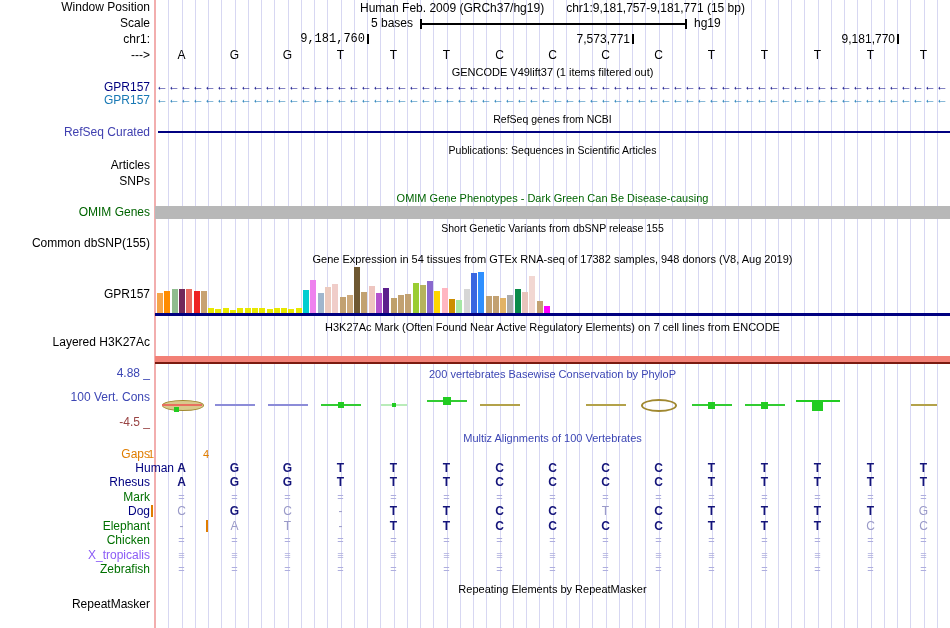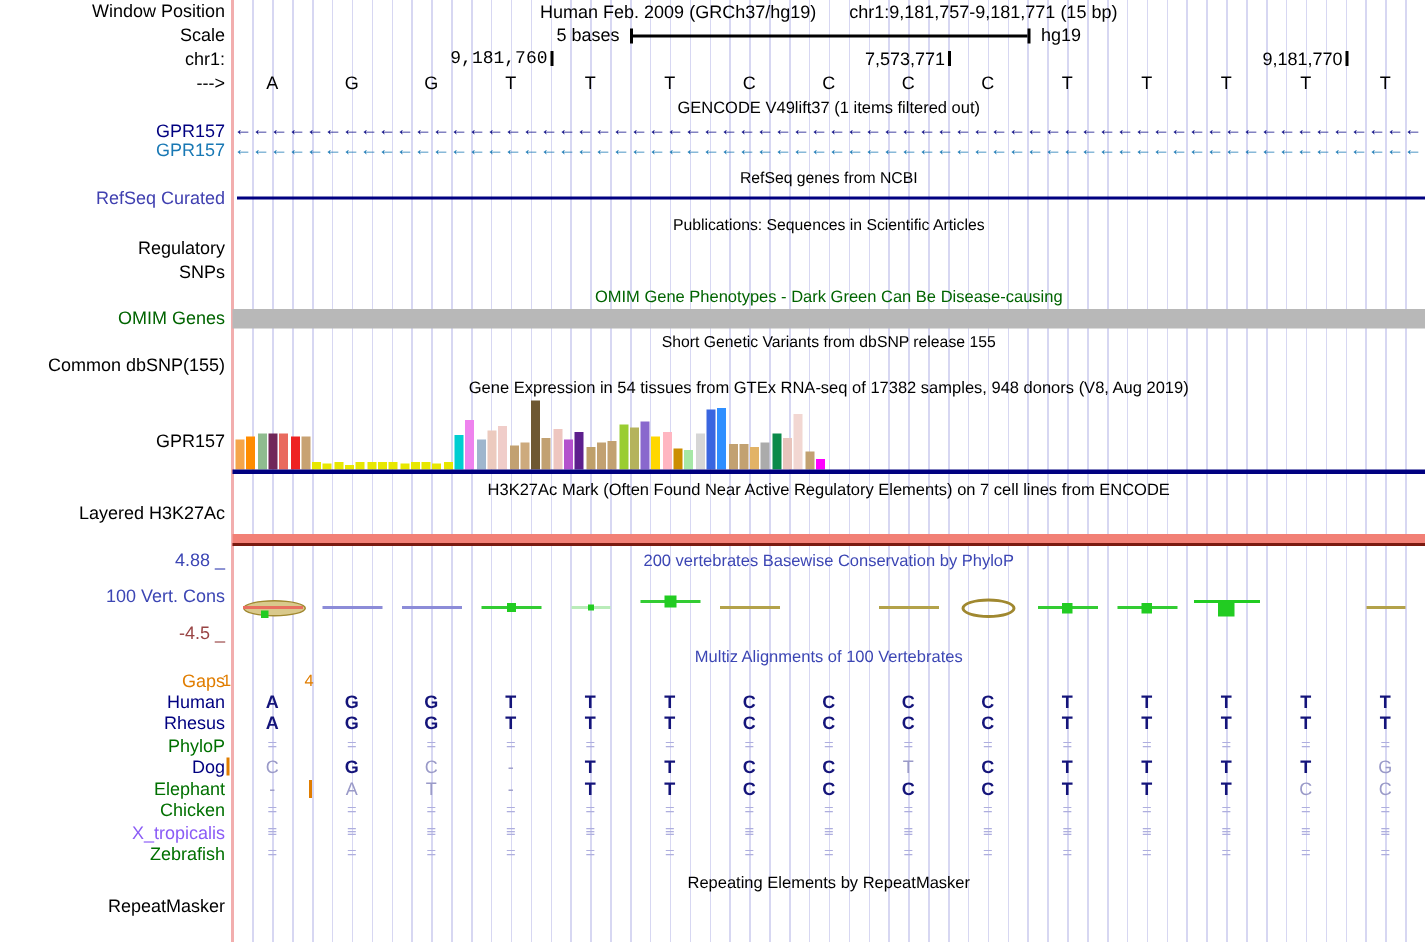--- a/index.html
+++ b/index.html
@@ -90,21 +90,21 @@
   <div class="lbl navy" style="top:81px">GPR157</div>
   <div id="arrow-a" class="arrows" style="top: 80px; color: rgb(0, 0, 128);">←←←←←←←←←←←←←←←←←←←←←←←←←←←←←←←←←←←←←←←←←←←←←←←←←←←←←←←←←←←←←←←←←←←←←←←←←←←←←←←←←←←←←←←←←←←←←←←←←←←←</div>
   <div class="lbl teal" style="top:94px">GPR157</div>
   <div id="arrow-b" class="arrows" style="top: 93px; color: rgb(24, 120, 180);">←←←←←←←←←←←←←←←←←←←←←←←←←←←←←←←←←←←←←←←←←←←←←←←←←←←←←←←←←←←←←←←←←←←←←←←←←←←←←←←←←←←←←←←←←←←←←←←←←←←←</div>
 
   <div class="title small" style="top:113px">RefSeq genes from NCBI</div>
   <div class="lbl bluelbl" style="top:126px">RefSeq Curated</div>
   <div class="hline" style="left:158px;top:131px;width:792px;height:1.5px"></div>
 
   <div class="title small" style="top:144px">Publications: Sequences in Scientific Articles</div>
-  <div class="lbl" style="top:159px">Regulatory</div>
+  <div class="lbl" style="top:159px">Articles</div>
   <div class="lbl" style="top:175px">SNPs</div>
 
   <div class="title green" style="top:192px">OMIM Gene Phenotypes - Dark Green Can Be Disease-causing</div>
   <div class="lbl green" style="top:206px">OMIM Genes</div>
   <div class="graybar"></div>
 
   <div class="title small" style="top:222px">Short Genetic Variants from dbSNP release 155</div>
   <div class="lbl" style="top:237px">Common dbSNP(155)</div>
 
   <div class="title" style="top:253px">Gene Expression in 54 tissues from GTEx RNA-seq of 17382 samples, 948 donors (V8, Aug 2019)</div>
@@ -221,21 +221,21 @@
       </div>
       <div class="phylop-mark" style="left: 910.5px; top: 404px; width: 26px;">
         <div class="phylop-line" style="background: rgb(179, 162, 74);"></div>
       </div>
     </div>
   <div class="lbl maroon" style="top:416px">-4.5 _</div>
 
   <div class="title blue" style="top:432px">Multiz Alignments of 100 Vertebrates</div>
   <div class="lbl orange" style="top:448px">Gaps</div>
   <div id="align-rows">
-      <div class="lbl" style="top: 462px; color: rgb(0, 0, 128);">Human</div>
+      <div class="lbl" style="top: 462px; color: rgb(0, 0, 128); padding-left: 24px;">Human</div>
       <div class="cell m1" style="left: 155px; top: 462px;">A</div>
       <div class="cell m1" style="left: 208px; top: 462px;">G</div>
       <div class="cell m1" style="left: 261px; top: 462px;">G</div>
       <div class="cell m1" style="left: 314px; top: 462px;">T</div>
       <div class="cell m1" style="left: 367px; top: 462px;">T</div>
       <div class="cell m1" style="left: 420px; top: 462px;">T</div>
       <div class="cell m1" style="left: 473px; top: 462px;">C</div>
       <div class="cell m1" style="left: 526px; top: 462px;">C</div>
       <div class="cell m1" style="left: 579px; top: 462px;">C</div>
       <div class="cell m1" style="left: 632px; top: 462px;">C</div>
@@ -253,21 +253,21 @@
       <div class="cell m1" style="left: 420px; top: 476px;">T</div>
       <div class="cell m1" style="left: 473px; top: 476px;">C</div>
       <div class="cell m1" style="left: 526px; top: 476px;">C</div>
       <div class="cell m1" style="left: 579px; top: 476px;">C</div>
       <div class="cell m1" style="left: 632px; top: 476px;">C</div>
       <div class="cell m1" style="left: 685px; top: 476px;">T</div>
       <div class="cell m1" style="left: 738px; top: 476px;">T</div>
       <div class="cell m1" style="left: 791px; top: 476px;">T</div>
       <div class="cell m1" style="left: 844px; top: 476px;">T</div>
       <div class="cell m1" style="left: 897px; top: 476px;">T</div>
-      <div class="lbl" style="top: 491px; color: rgb(0, 112, 0);">PhyloP</div>
+      <div class="lbl" style="top: 491px; color: rgb(0, 112, 0);">Mark</div>
       <div class="cell eqc" style="left: 155px; top: 491px;">=</div>
       <div class="cell eqc" style="left: 208px; top: 491px;">=</div>
       <div class="cell eqc" style="left: 261px; top: 491px;">=</div>
       <div class="cell eqc" style="left: 314px; top: 491px;">=</div>
       <div class="cell eqc" style="left: 367px; top: 491px;">=</div>
       <div class="cell eqc" style="left: 420px; top: 491px;">=</div>
       <div class="cell eqc" style="left: 473px; top: 491px;">=</div>
       <div class="cell eqc" style="left: 526px; top: 491px;">=</div>
       <div class="cell eqc" style="left: 579px; top: 491px;">=</div>
       <div class="cell eqc" style="left: 632px; top: 491px;">=</div>

